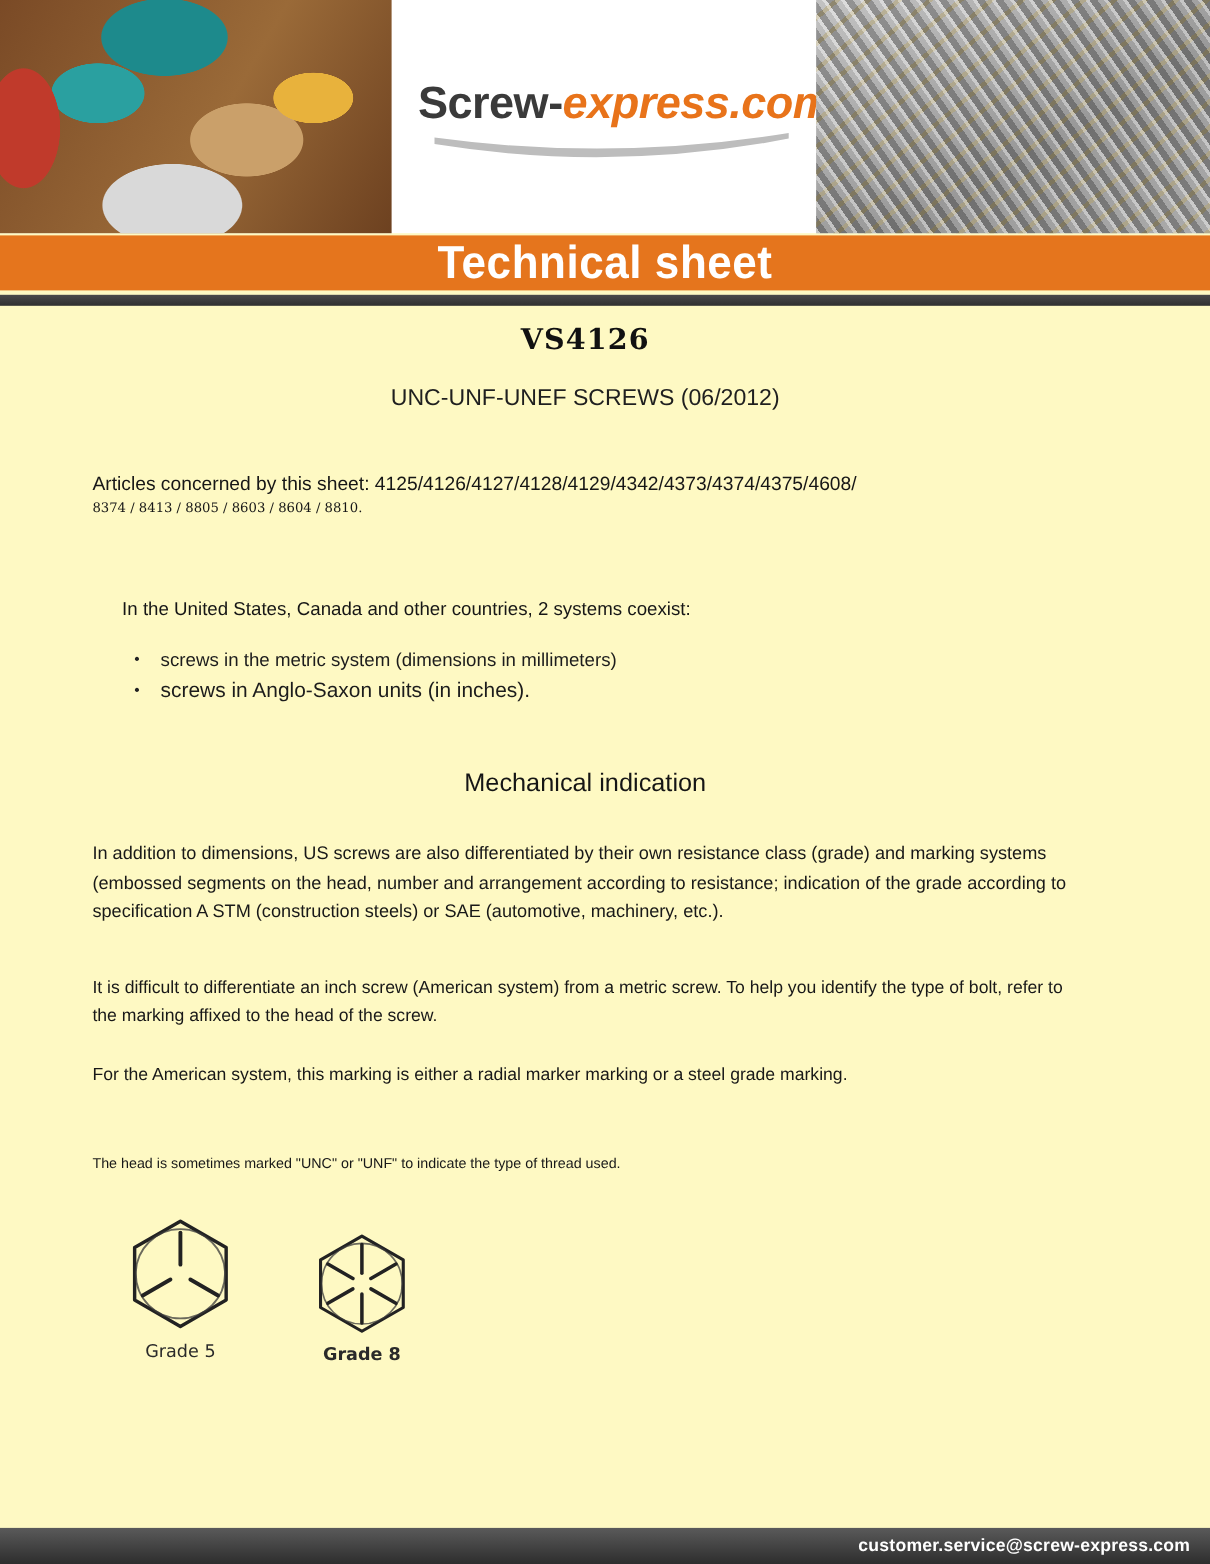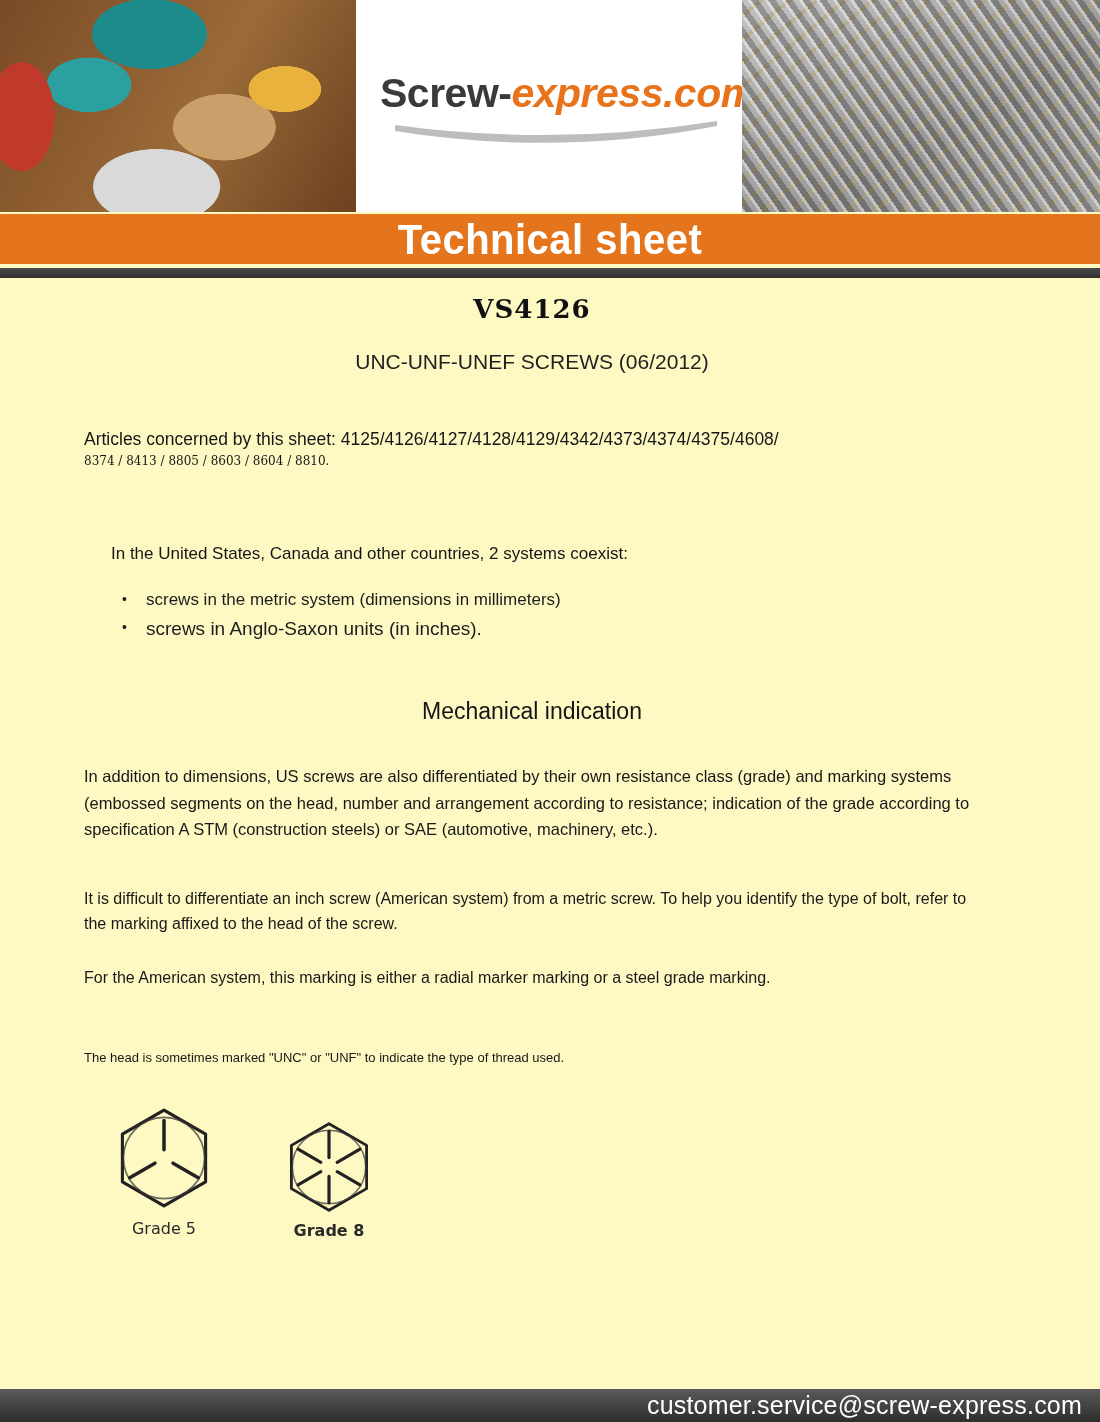--- a/index.html
+++ b/index.html
@@ -164,22 +164,22 @@
     width: 100%;
     height: 33px;
     background: linear-gradient(#5a5a5a, #2d2d2d);
     display: flex;
     align-items: center;
     justify-content: flex-end;
     padding-right: 18px;
   }
   .footer-bar .email {
     color: #ffffff;
-    font-size: 25px;
-    font-weight: normal;
+    font-size: 16px;
+    font-weight: bold;
     letter-spacing: 0.2px;
   }
 </style>
 </head>
 <body>
 
 <div class="page">
 
   <header class="masthead">
     <div class="photo photo-left"></div>

